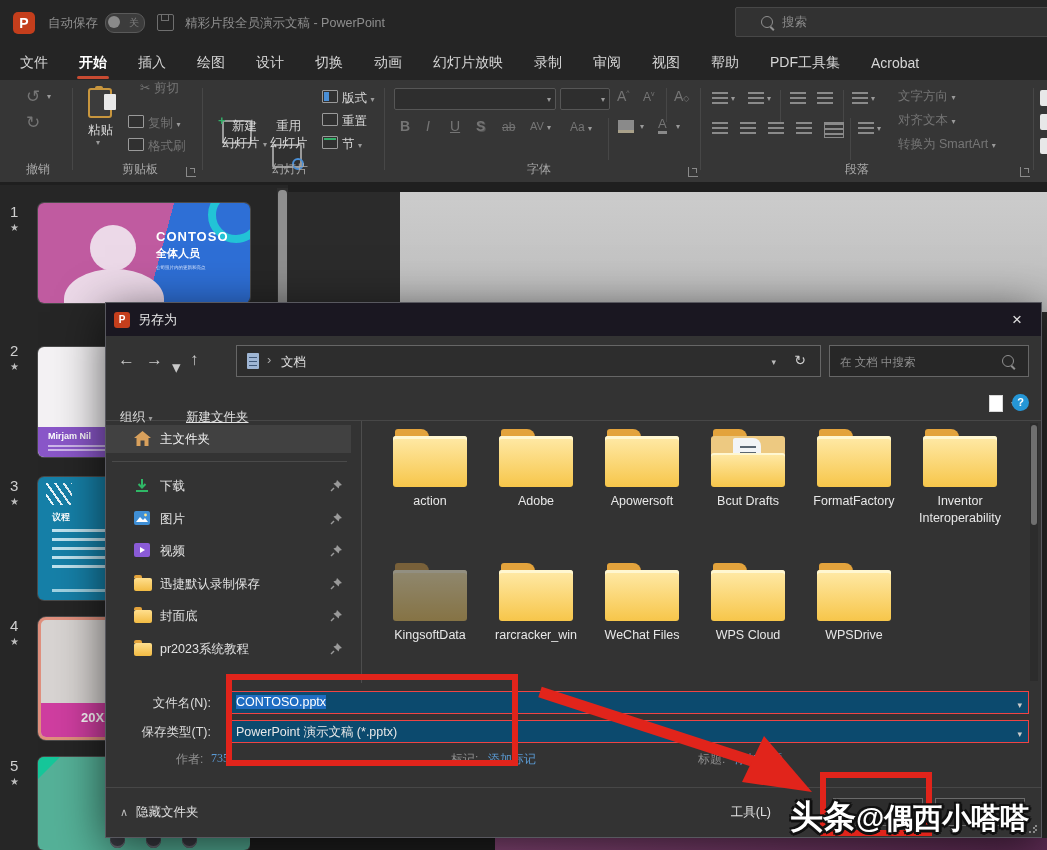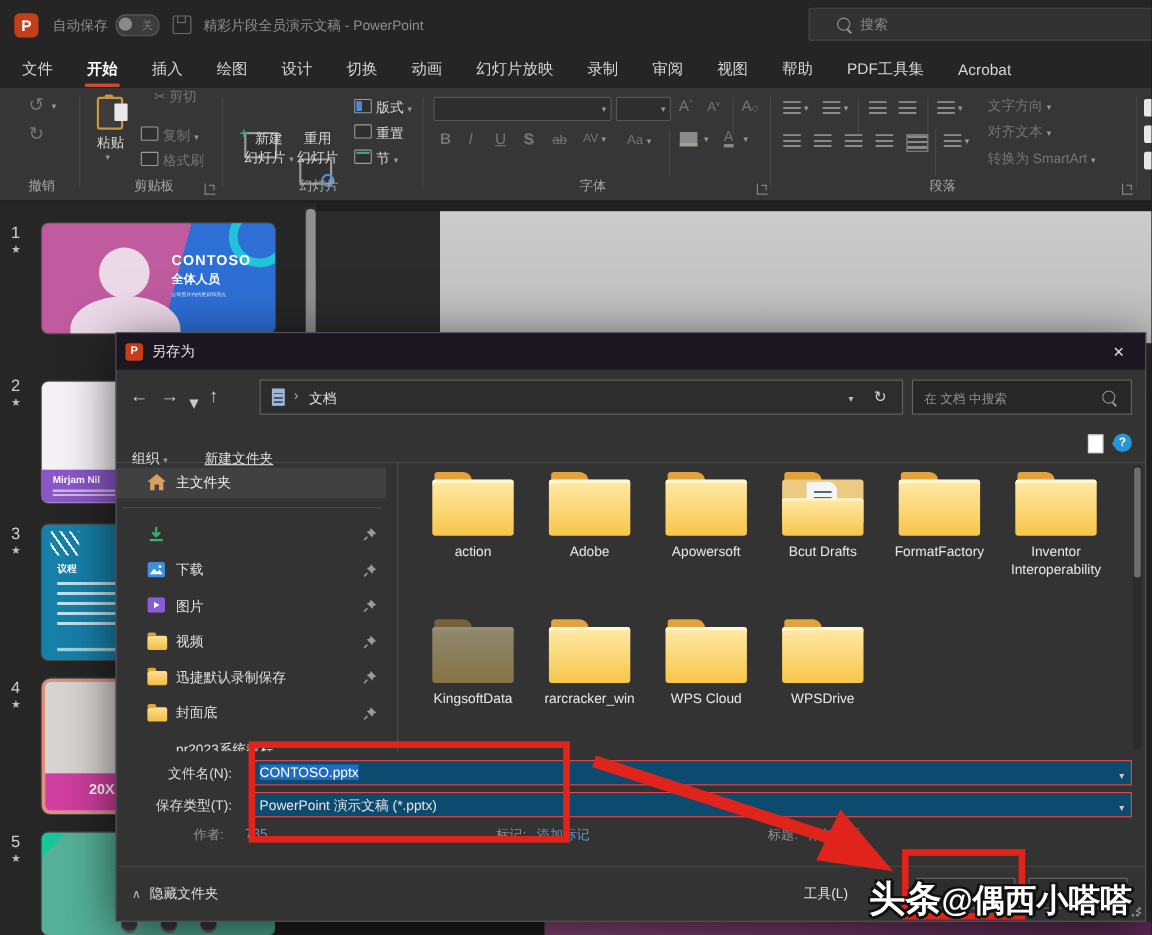--- a/index.html
+++ b/index.html
@@ -113,21 +113,21 @@
   .dsearch .ph{position:absolute;left:10px;top:9px;color:#8f8f8f;font-size:11.5px;}
   .dsearch .mag{position:absolute;right:14px;top:9px;}
   .toolrow{position:absolute;left:0;top:83px;right:0;height:34px;border-bottom:1px solid #474747;}
   .toolbtn{position:absolute;top:8px;color:#e0e0e0;font-size:12.5px;margin-top:15px;}
   .viewic{position:absolute;right:38px;top:9px;width:12px;height:15px;border:1.5px solid #d8d8d8;background:#fff;}
   .helpic{position:absolute;right:12px;top:8px;width:17px;height:17px;border-radius:50%;background:#2596d6;color:#fff;font-size:11px;font-weight:bold;text-align:center;line-height:17px;}
   .sidebar{position:absolute;left:0;top:118px;width:255px;height:262px;overflow:hidden;}
   .shome{position:absolute;left:0;top:4px;right:10px;height:28px;background:#414141;}
   .srow{position:absolute;left:0;right:10px;height:27px;}
   .srow .ic{position:absolute;left:28px;top:5px;width:18px;height:16px;}
-  .srow .lb{position:absolute;left:54px;top:5px;color:#e2e2e2;font-size:12.5px;white-space:nowrap;margin-top:32px;}
+  .srow .lb{position:absolute;left:54px;top:5px;color:#e2e2e2;font-size:12.5px;white-space:nowrap;}
   .srow .pin{position:absolute;right:8px;top:6px;}
   .ssep{position:absolute;left:6px;right:14px;top:40px;height:1px;background:#4a4a4a;}
   .sfold{width:18px;height:13px;background:linear-gradient(#ffdf8e,#f2bb43);border-radius:2px;position:relative;margin-top:2px;}
   .sfold:before{content:"";position:absolute;left:0;top:-3px;width:8px;height:3px;background:#e3a33c;border-radius:2px 2px 0 0;}
   .splitter{position:absolute;left:255px;top:118px;width:1px;height:262px;background:#4d4d4d;}
   
   .grid{position:absolute;left:265px;top:118px;width:660px;height:268px;display:grid;grid-template-columns:repeat(6,106px);grid-auto-rows:134px;padding-left:6px;}
   .cell{position:relative;text-align:center;}
   .folder{position:relative;width:74px;height:58px;margin:8px auto 6px;}
   .folder .tab{position:absolute;left:2px;top:0;width:34px;height:14px;background:#e3a33c;border-radius:3px 8px 0 0;}
@@ -527,20 +527,27 @@
             <div class="tab"></div>
             <div class="fbody"></div>
           </div>
           <div class="flabel">rarcracker_win</div>
         </div>
         <div class="cell">
           <div class="folder">
             <div class="tab"></div>
             <div class="fbody"></div>
           </div>
+          <div class="flabel">WeChat Files</div>
+        </div>
+        <div class="cell">
+          <div class="folder">
+            <div class="tab"></div>
+            <div class="fbody"></div>
+          </div>
           <div class="flabel">WPS Cloud</div>
         </div>
         <div class="cell">
           <div class="folder">
             <div class="tab"></div>
             <div class="fbody"></div>
           </div>
           <div class="flabel">WPSDrive</div>
         </div>
       </div>
@@ -558,21 +565,21 @@
     <div class="frow" style="top:417px;">
       <span class="lab">保存类型(T):</span>
       <div class="field">
         <span class="val" style="color:#e8e8e8;">PowerPoint 演示文稿 (*.pptx)</span>
         <span class="chvr">▾</span>
       </div>
     </div>
 
     <div class="metarow">
       <span class="mlab" style="left:70px;">作者:</span>
-      <span class="mlink" style="left:117px;">735</span>
+      <span class="mlink" style="left:105px;font-family:Liberation Serif, serif;">735</span>
       <span class="mlab" style="left:345px;">标记:</span>
       <span class="mlink" style="left:382px;">添加标记</span>
       <span class="mlab" style="left:592px;">标题:</span>
       <span class="mlink" style="left:629px;">添加标题</span>
     </div>
 
     <div class="dfooter">
       <span class="hidef"><span class="ch">∧</span><span>隐藏文件夹</span></span>
       <span class="tools">工具(L)</span>
       <div class="fbtn" style="right:118px;"></div>

